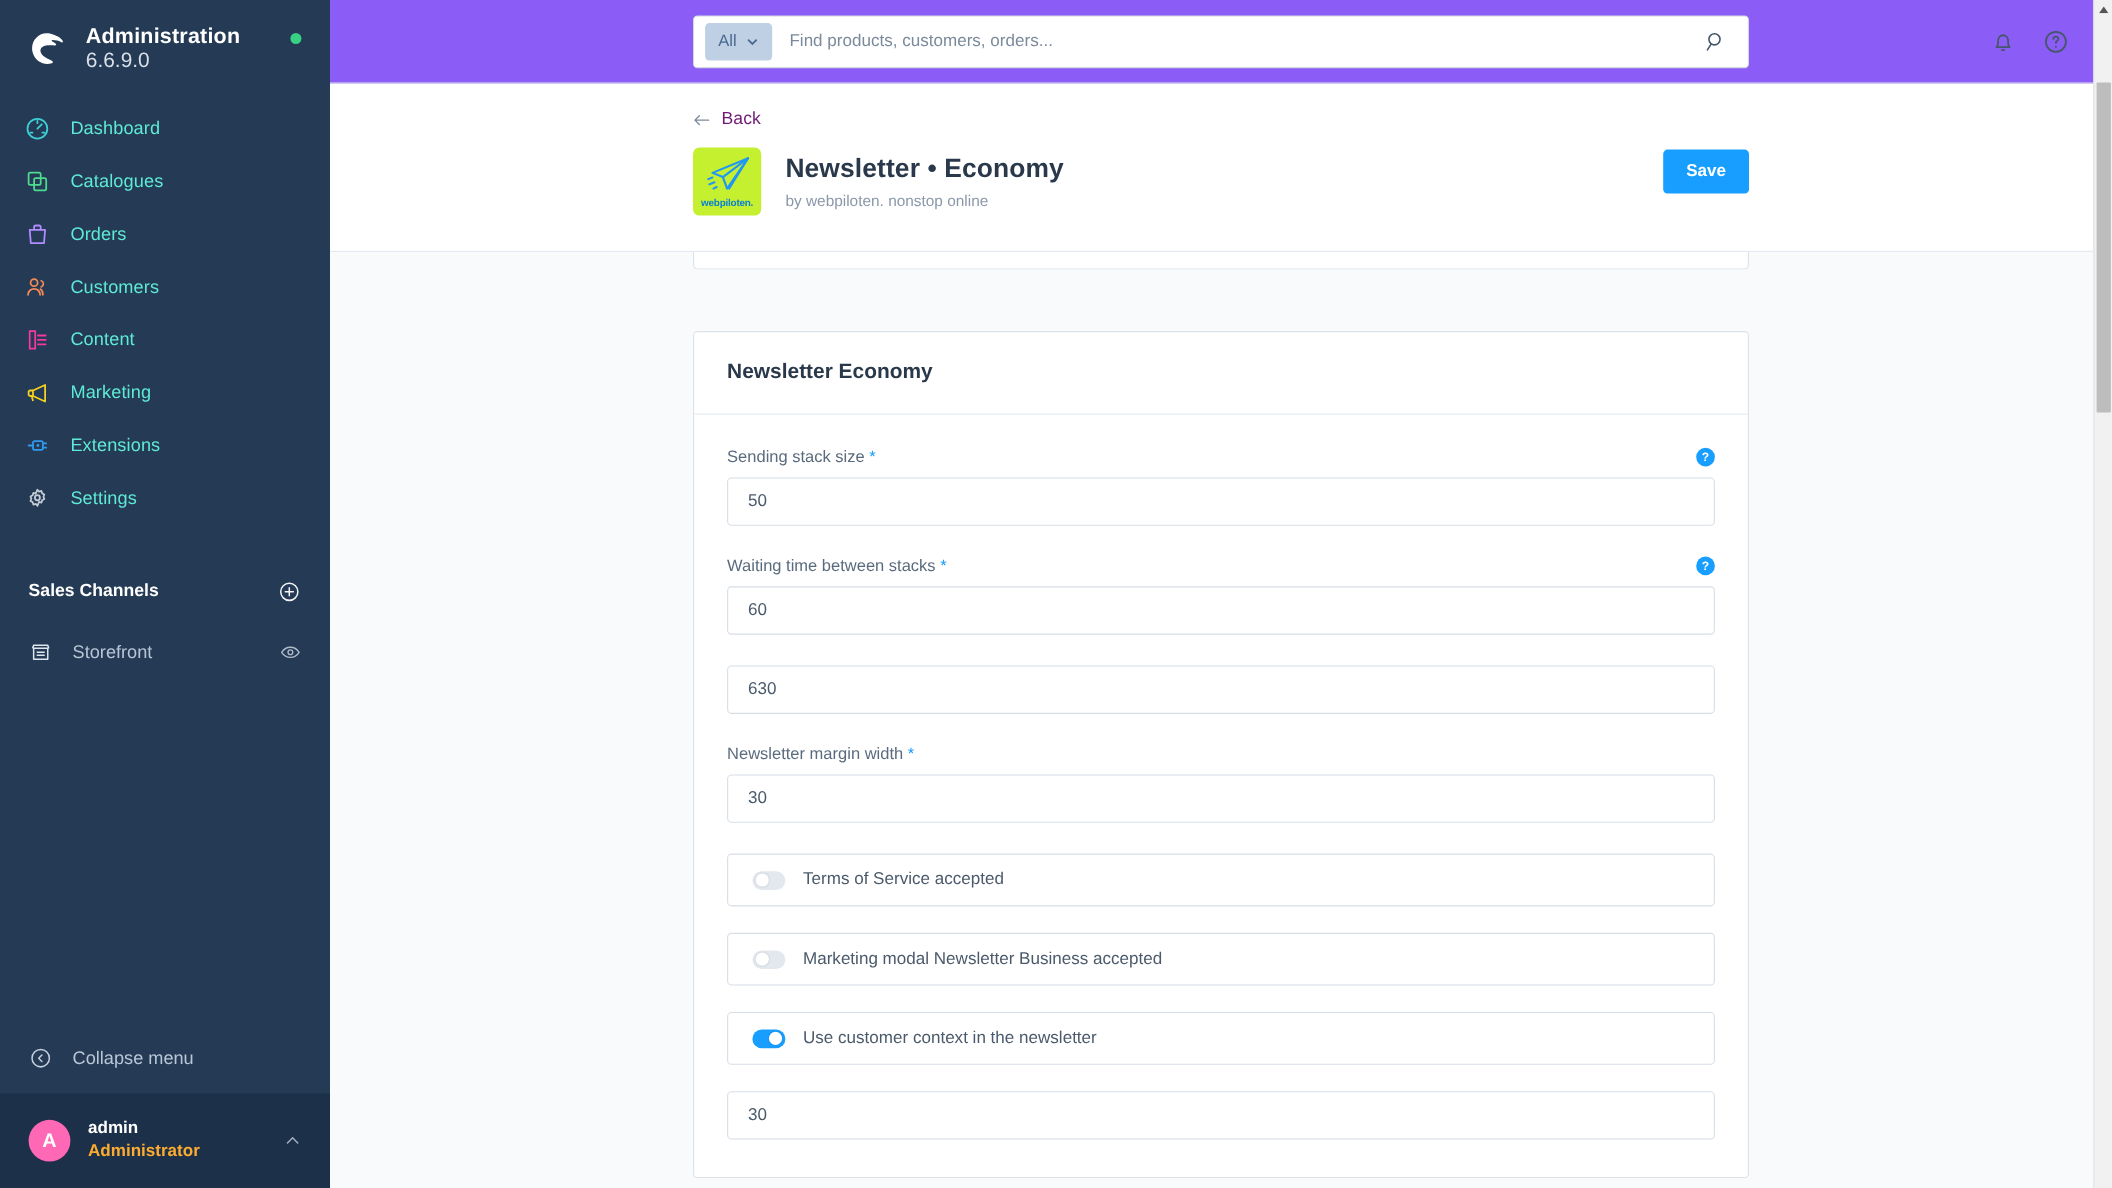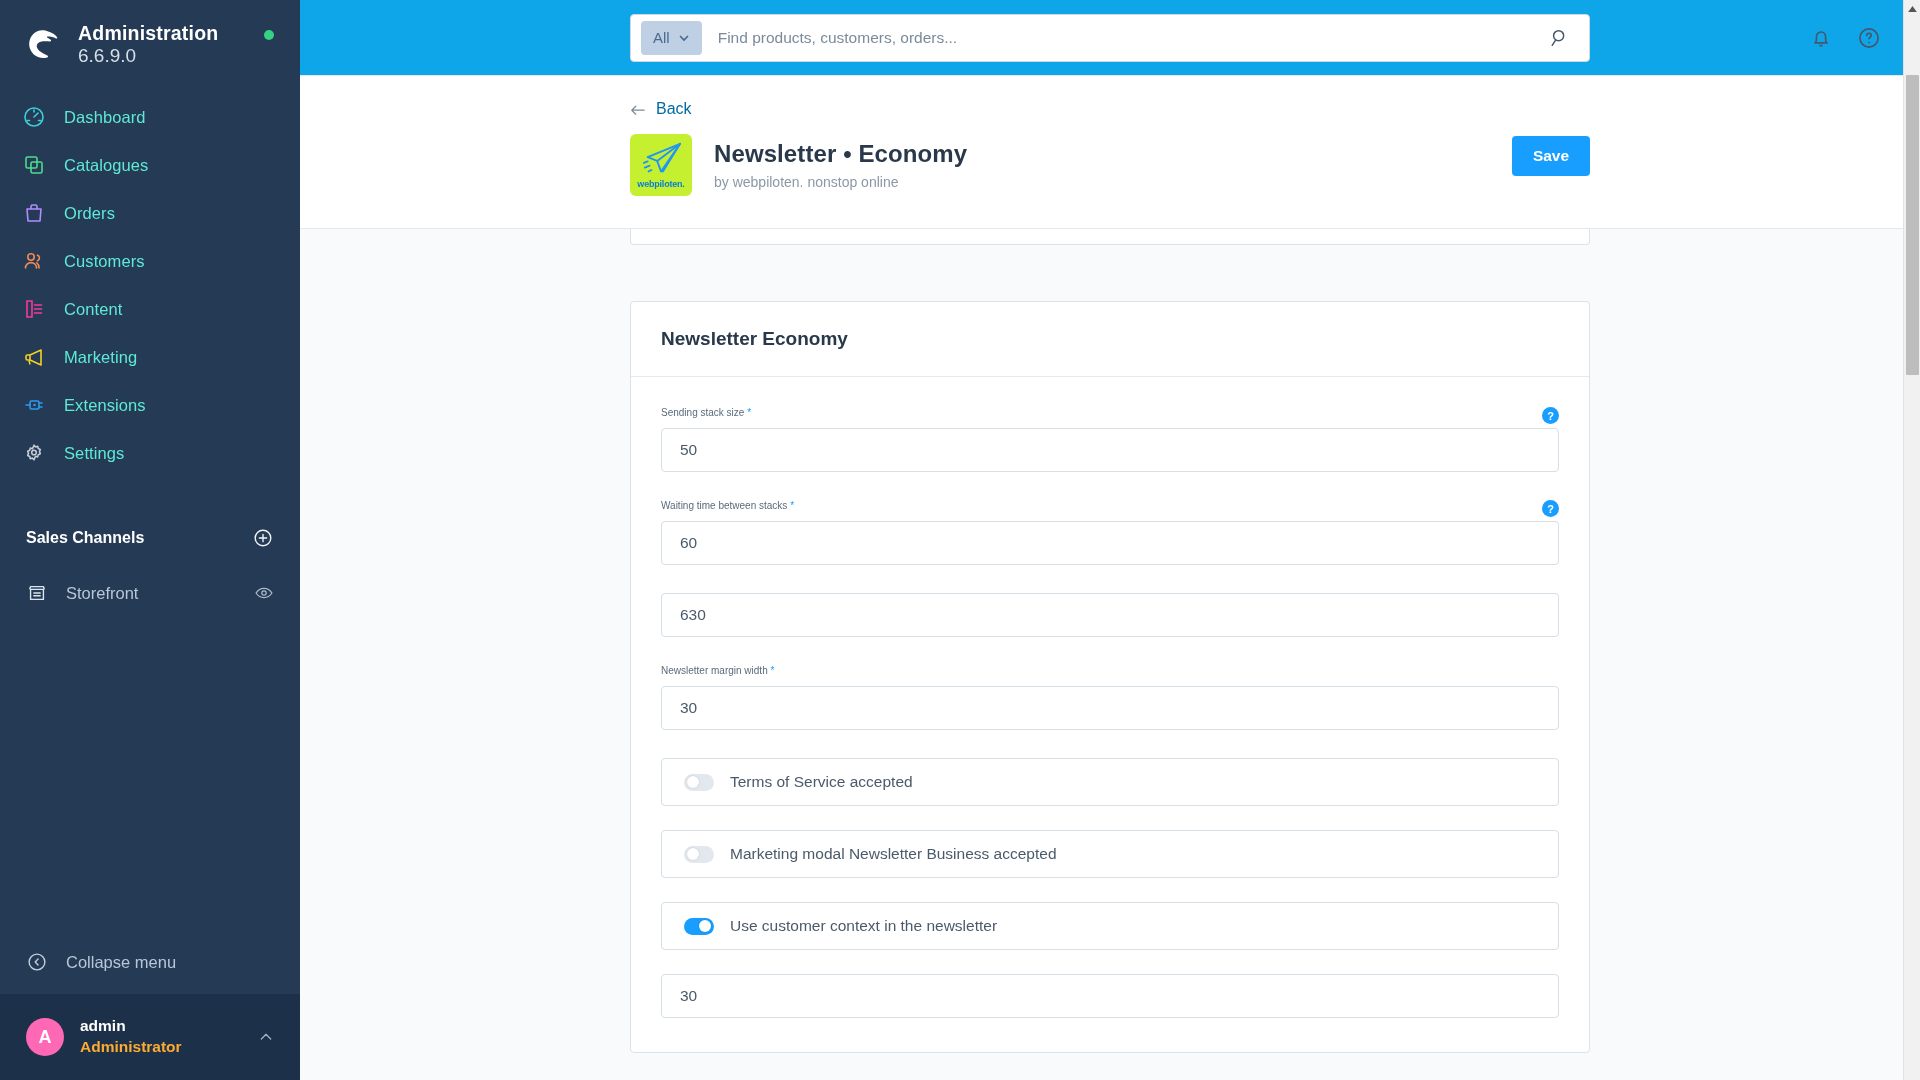--- a/index.html
+++ b/index.html
@@ -88,21 +88,21 @@
   .user-caret { width: 16px; height: 16px; opacity:.8; }
 
   
   .main {
     flex: 1 1 auto; height: 1080px; position: relative;
     background: #f9fafb; overflow: hidden;
   }
 
   
   .searchbar-row {
-    height: 76px; background: #0ea5e9;
+    height: 76px; background: #8b5cf6;
     border-bottom: 1px solid #e2e8ef;
     display:flex; align-items:center; justify-content:center;
     position: relative; z-index: 20;
   }
   .search-wrap {
     width: 960px; height: 48px;
     border: 1px solid #d1d9e0; border-radius: 4px;
     background: #fff; display:flex; align-items:center;
     padding: 0 8px 0 8px;
   }
@@ -131,21 +131,21 @@
   .plugin-header {
     background: #fff;
     border-bottom: 1px solid #e2e8ef;
     padding: 0 0 0 0;
     position: relative; z-index: 15;
     height: 153px;
   }
   .ph-inner { width: 960px; margin: 0 auto; position: relative; }
   .back-link {
     display:inline-flex; align-items:center; gap:10px;
-    color:#0369a1; font-size:16px; padding-top: 24px; cursor:pointer;
+    color:#701a75; font-size:16px; padding-top: 24px; cursor:pointer;
   }
   .back-arrow { width:16px; height:14px; }
   .ph-main { display:flex; align-items:center; gap: 22px; margin-top: 14px; }
   .plugin-logo {
     width: 62px; height: 62px; border-radius: 6px;
     background: #c4f030; position: relative; flex:0 0 62px;
     display:flex; flex-direction:column; align-items:center; justify-content:flex-start;
     overflow:hidden;
   }
   .plugin-logo svg { width: 46px; height: 40px; margin-top: 6px; }
@@ -186,21 +186,21 @@
 
   .card-main { margin-top: 56px; }
   .card-title {
     font-size: 19px; font-weight: bold; color:#29384a;
     padding: 26px 30px; border-bottom: 1px solid #e4eaf0;
   }
   .card-body { padding: 30px 30px 34px 30px; }
 
   .field { margin-bottom: 28px; position: relative; }
   .field-label {
-    font-size: 10px; color:#5a6b7d; margin-bottom: 10px; display:block;
+    font-size: 15px; color:#5a6b7d; margin-bottom: 10px; display:block;
   }
   .req { color:#189eff; }
   .field-input {
     width: 100%; height: 44px;
     border: 1px solid #d6dee6; border-radius: 4px;
     padding: 0 18px; font-size: 15.5px; color:#4b5a6b;
     font-family: "Liberation Sans", sans-serif; outline:none; background:#fff;
   }
   .help-dot {
     position:absolute; right: 0px; top: 0px;

